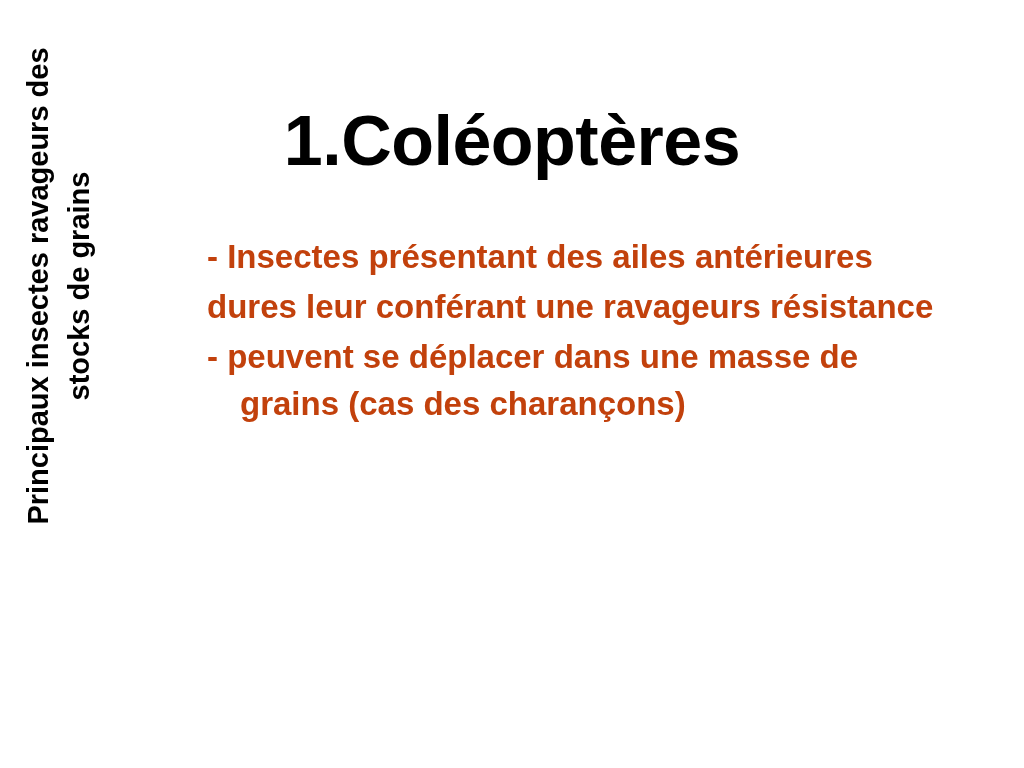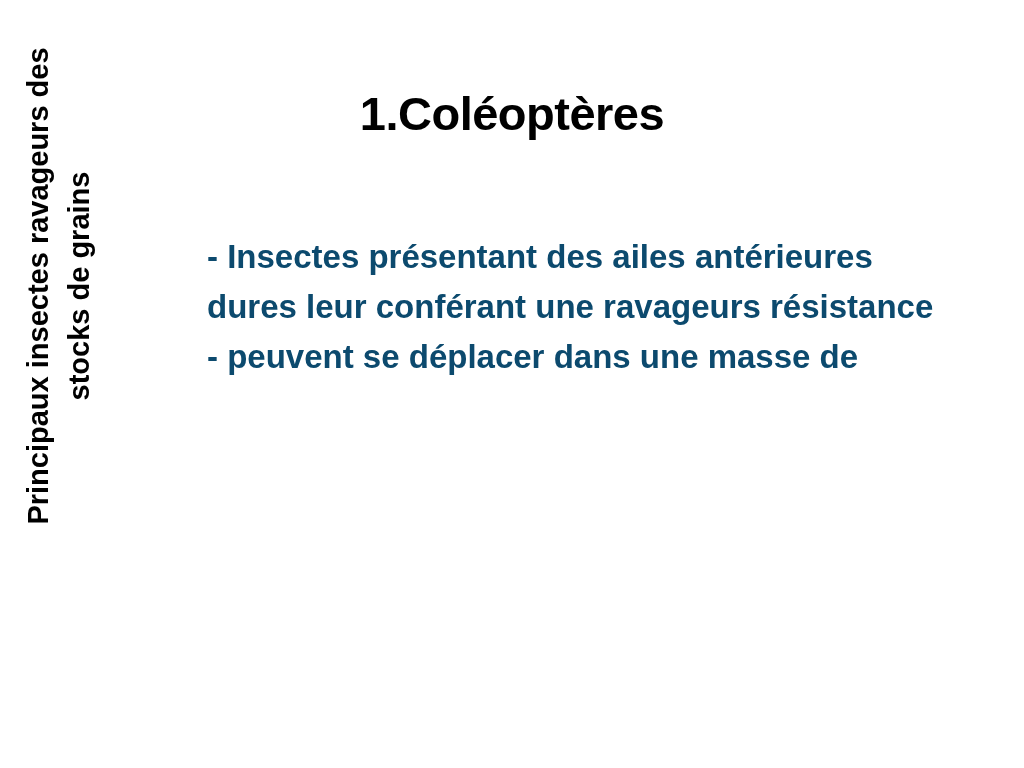--- a/index.html
+++ b/index.html
@@ -20,21 +20,21 @@
     overflow: hidden;
   }
 
   
   #slide-title {
     position: absolute;
     left: 150px;
     top: 58px;
     width: 724px;
     text-align: center;
-    font-size: 47px;
+    font-size: 70px;
     font-weight: bold;
     line-height: 1.05;
     letter-spacing: -0.5px;
     color: #000000;
     white-space: nowrap;
   }
 
   
   #side-caption {
     position: absolute;
@@ -61,21 +61,21 @@
 
   
   #body-block {
     position: absolute;
     left: 207px;
     top: 240px;
     width: 790px;
     font-size: 33px;
     font-weight: bold;
     line-height: 1.0;
-    color: #0c4a6e;
+    color: #c2410c;
   }
   .para {
     margin: 0;
     padding: 0;
   }
   .para .ln {
     display: block;
     white-space: nowrap;
   }
   
@@ -104,18 +104,19 @@
 
   <div id="body-block">
 
     <div class="para" id="para-1">
       <span class="ln ln-first">- Insectes présentant des ailes antérieures</span>
       <span class="ln">dures leur conférant une ravageurs résistance</span>
     </div>
 
     <div class="para hang" id="para-2">
       <span class="ln ln-first">- peuvent se déplacer dans une masse de</span>
+      <span class="ln ln-cont">grains (cas des charançons)</span>
     </div>
 
 
   </div>
 
 </div>
 
 </body></html>

